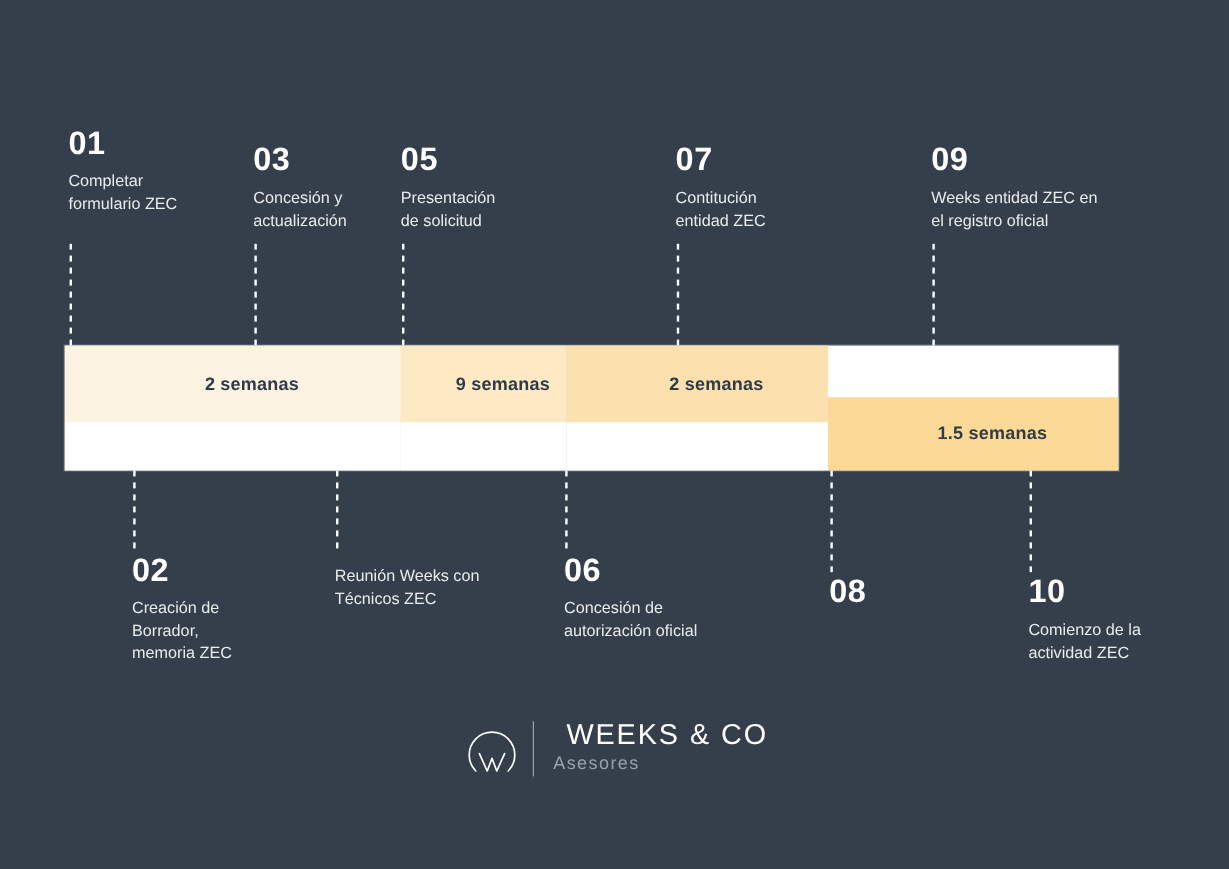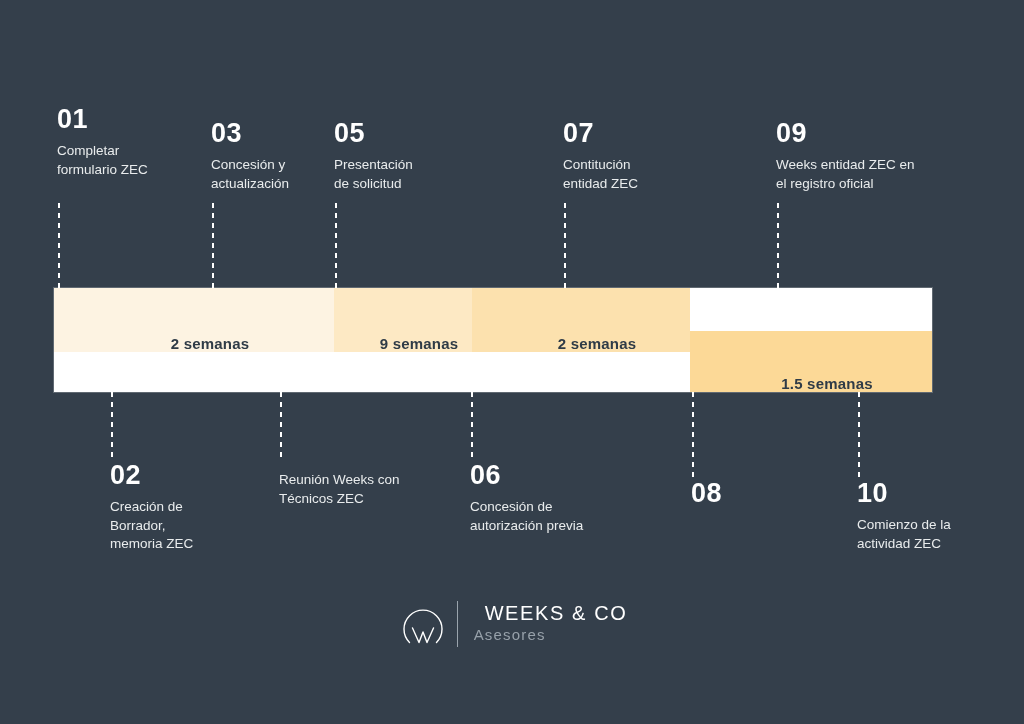--- a/index.html
+++ b/index.html
@@ -67,21 +67,21 @@
   .seg {
     position: relative;
     height: 100%;
     background: #ffffff;
     display: flex;
     flex-direction: column;
   }
   .seg-color {
     height: 64px;
     display: flex;
-    align-items: flex-end;
+    align-items: center;
     justify-content: center;
     padding-left: 32px;
   }
   .seg-white {
     flex: 1;
     background: #ffffff;
   }
   .seg-label {
     font-size: 15px;
     font-weight: bold;
@@ -110,21 +110,21 @@
     height: 46px;
     background: #9aa4ad;
     margin: 0 16px 0 8px;
   }
   #logo-text {
     display: flex;
     flex-direction: column;
     justify-content: center;
   }
   #logo-name {
-    font-size: 20px;
+    font-size: 24px;
     letter-spacing: 1.6px;
     color: #ffffff;
     line-height: 1.1;
     font-weight: 400;
     margin-left: 11px;
   }
   #logo-sub {
     font-size: 15px;
     letter-spacing: 1.2px;
     color: #97a1aa;
@@ -219,21 +219,21 @@
     </div>
 
     <div class="step" style="left:279px; top:462px; width:180px;">
       <div class="step-text">Reunión Weeks con
 Técnicos ZEC</div>
     </div>
 
     <div class="step" style="left:470px; top:462px; width:190px;">
       <div class="step-num">06</div>
       <div class="step-text">Concesión de
-autorización previa</div>
+autorización oficial</div>
     </div>
 
     <div class="step" style="left:691px; top:480px; width:160px;">
       <div class="step-num">08</div>
     </div>
 
     <div class="step" style="left:857px; top:480px; width:170px;">
       <div class="step-num">10</div>
       <div class="step-text">Comienzo de la
 actividad ZEC</div>

